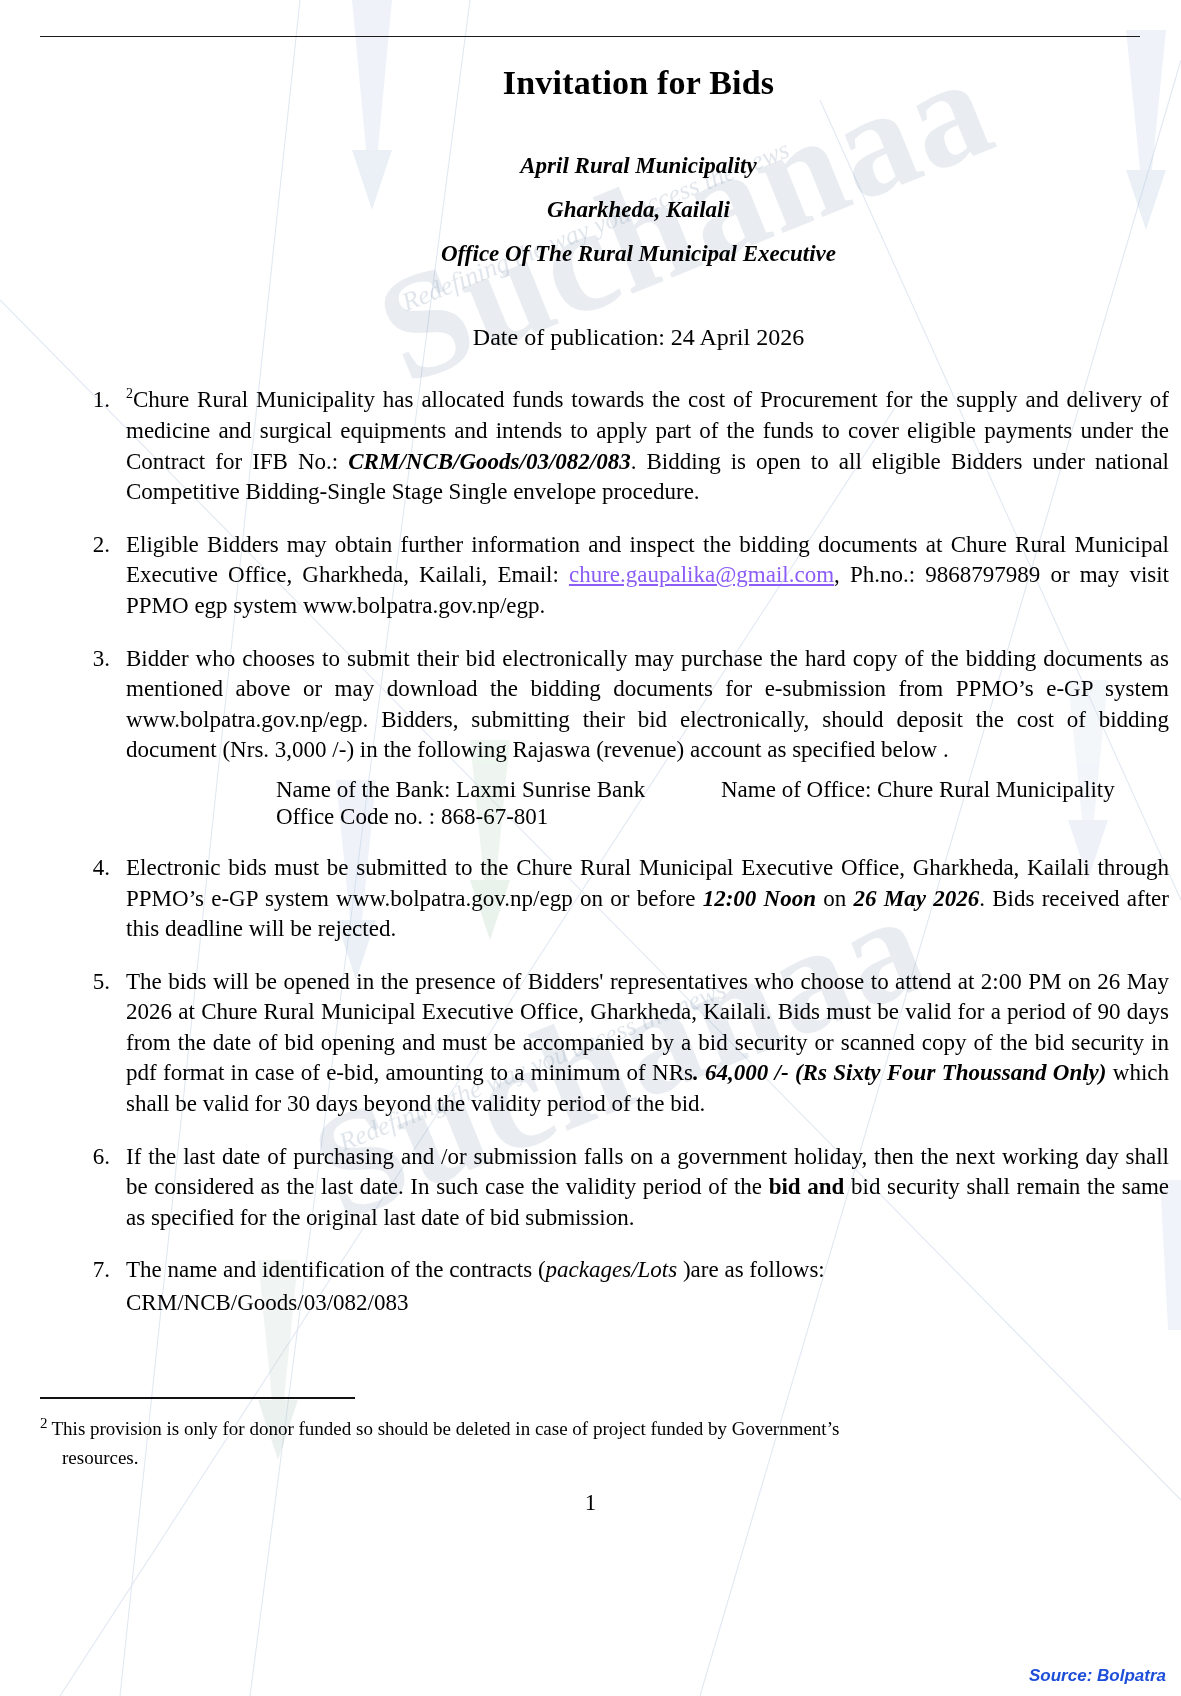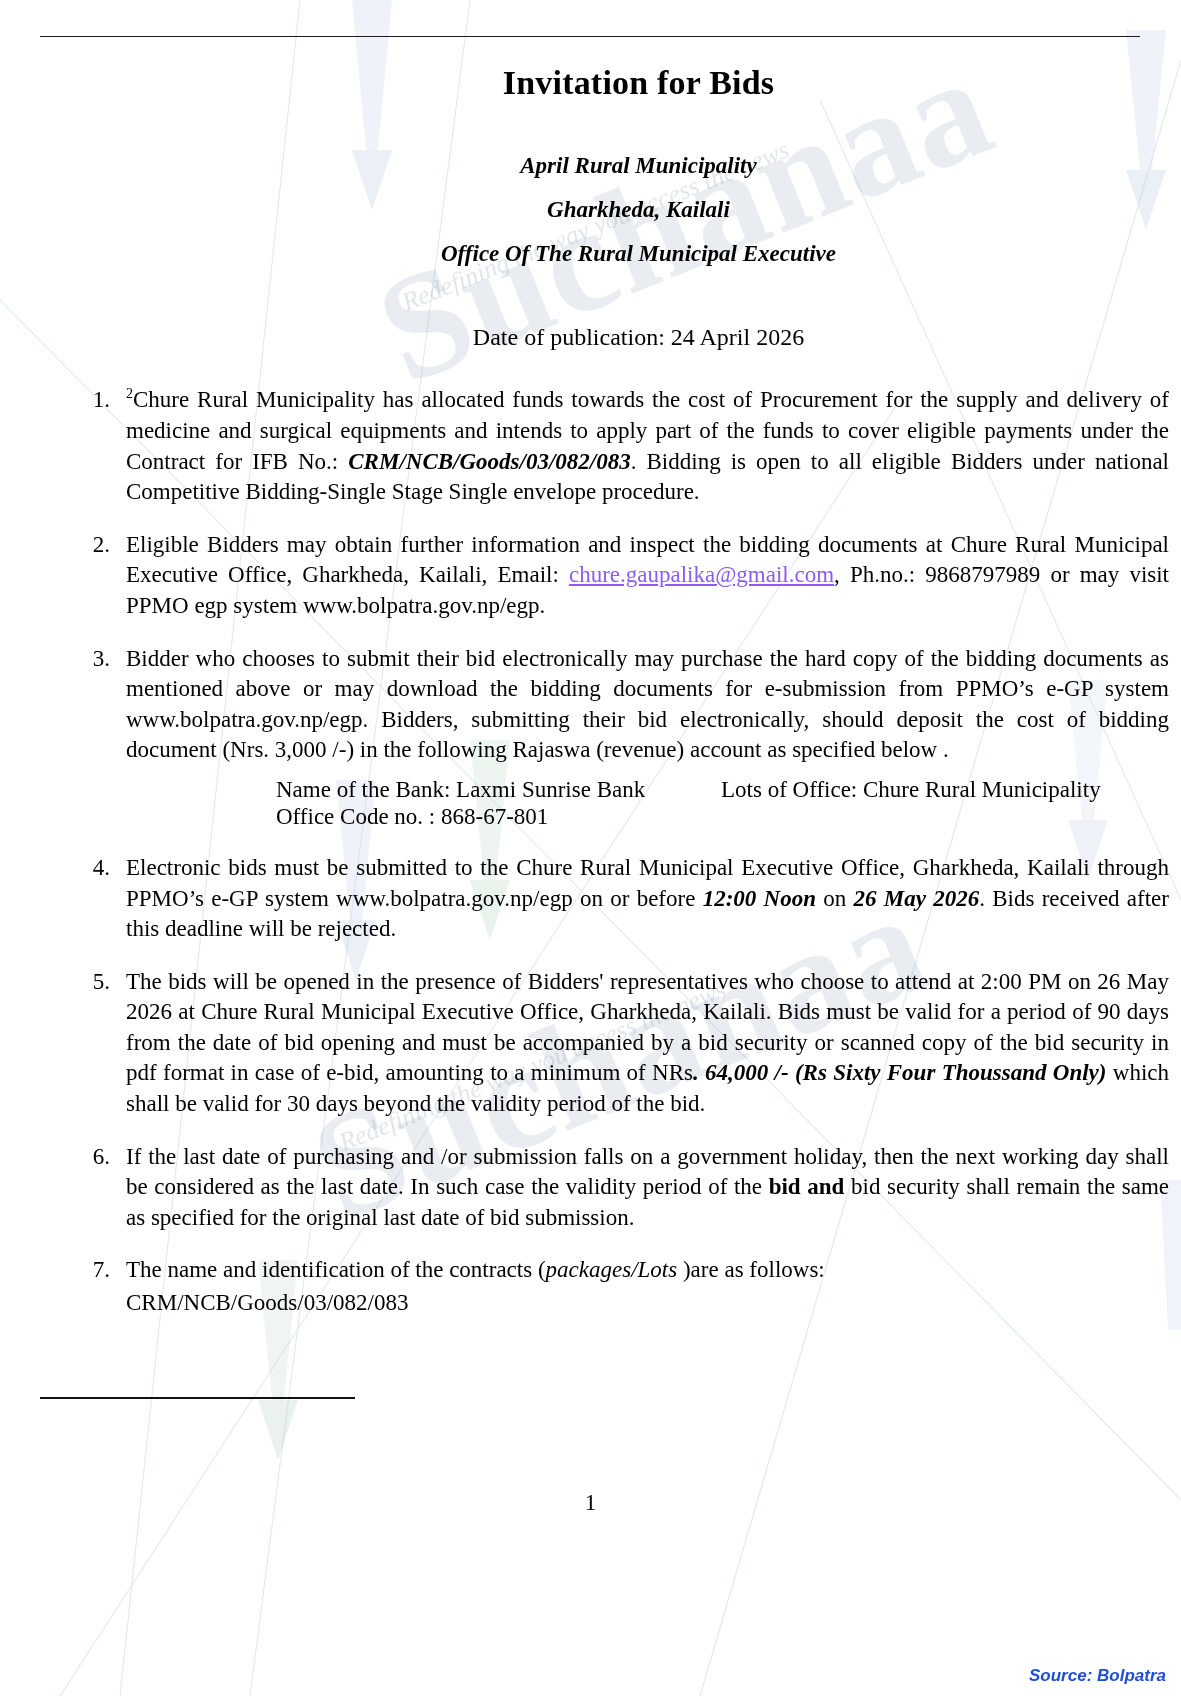--- a/index.html
+++ b/index.html
@@ -256,21 +256,21 @@
 
       <li>
         <span class="num">2.</span><span>Eligible Bidders may obtain further information and inspect the bidding documents at Chure Rural Municipal Executive Office, Gharkheda, Kailali, Email: </span><a class="email-link" href="#">chure.gaupalika@gmail.com</a><span>, Ph.no.: 9868797989 or may visit PPMO egp system www.bolpatra.gov.np/egp.</span>
       </li>
 
       <li>
         <span class="num">3.</span><span>Bidder who chooses to submit their bid electronically may purchase the hard copy of the bidding documents as mentioned above or may download the bidding documents for e-submission from PPMO’s e-GP system www.bolpatra.gov.np/egp. Bidders, submitting their bid electronically, should deposit the cost of bidding document (Nrs. 3,000 /-) in the following Rajaswa (revenue) account as specified below .</span>
         <div class="bank-block">
           <div class="bank-row">
             <div class="bank-col-left">Name of the Bank: Laxmi Sunrise Bank</div>
-            <div class="bank-col-right">Lots of Office: Chure Rural Municipality</div>
+            <div class="bank-col-right">Name of Office: Chure Rural Municipality</div>
           </div>
           <div class="bank-row">
             <div class="bank-col-left">Office Code no. : 868-67-801</div>
           </div>
         </div>
       </li>
 
       <li>
         <span class="num">4.</span><span>Electronic bids must be submitted to the Chure Rural Municipal Executive Office, Gharkheda, Kailali  through PPMO’s e-GP system www.bolpatra.gov.np/egp on or before </span><span class="bi">12:00 Noon</span><span> on </span><span class="bi">26 May 2026</span><span>. Bids received after this deadline will be rejected.</span>
       </li>
@@ -285,18 +285,22 @@
 
       <li>
         <span class="num">7.</span><span>The name and identification of the contracts (</span><span class="i">packages/Lots</span><span> )are as follows:</span>
         <div class="clause-sub">CRM/NCB/Goods/03/082/083</div>
       </li>
 
     </ol>
   </div>
 
   <div class="fn-rule"></div>
+  <div class="footnote">
+    <span class="fn-mark">2</span><span>This provision is only for donor funded so should be deleted in case of project funded by Government’s</span>
+    <span class="fn-cont">resources.</span>
+  </div>
 
   <div class="page-number">1</div>
 
   <div class="source-credit">Source: Bolpatra</div>
 
 </div>
 
 </body></html>

